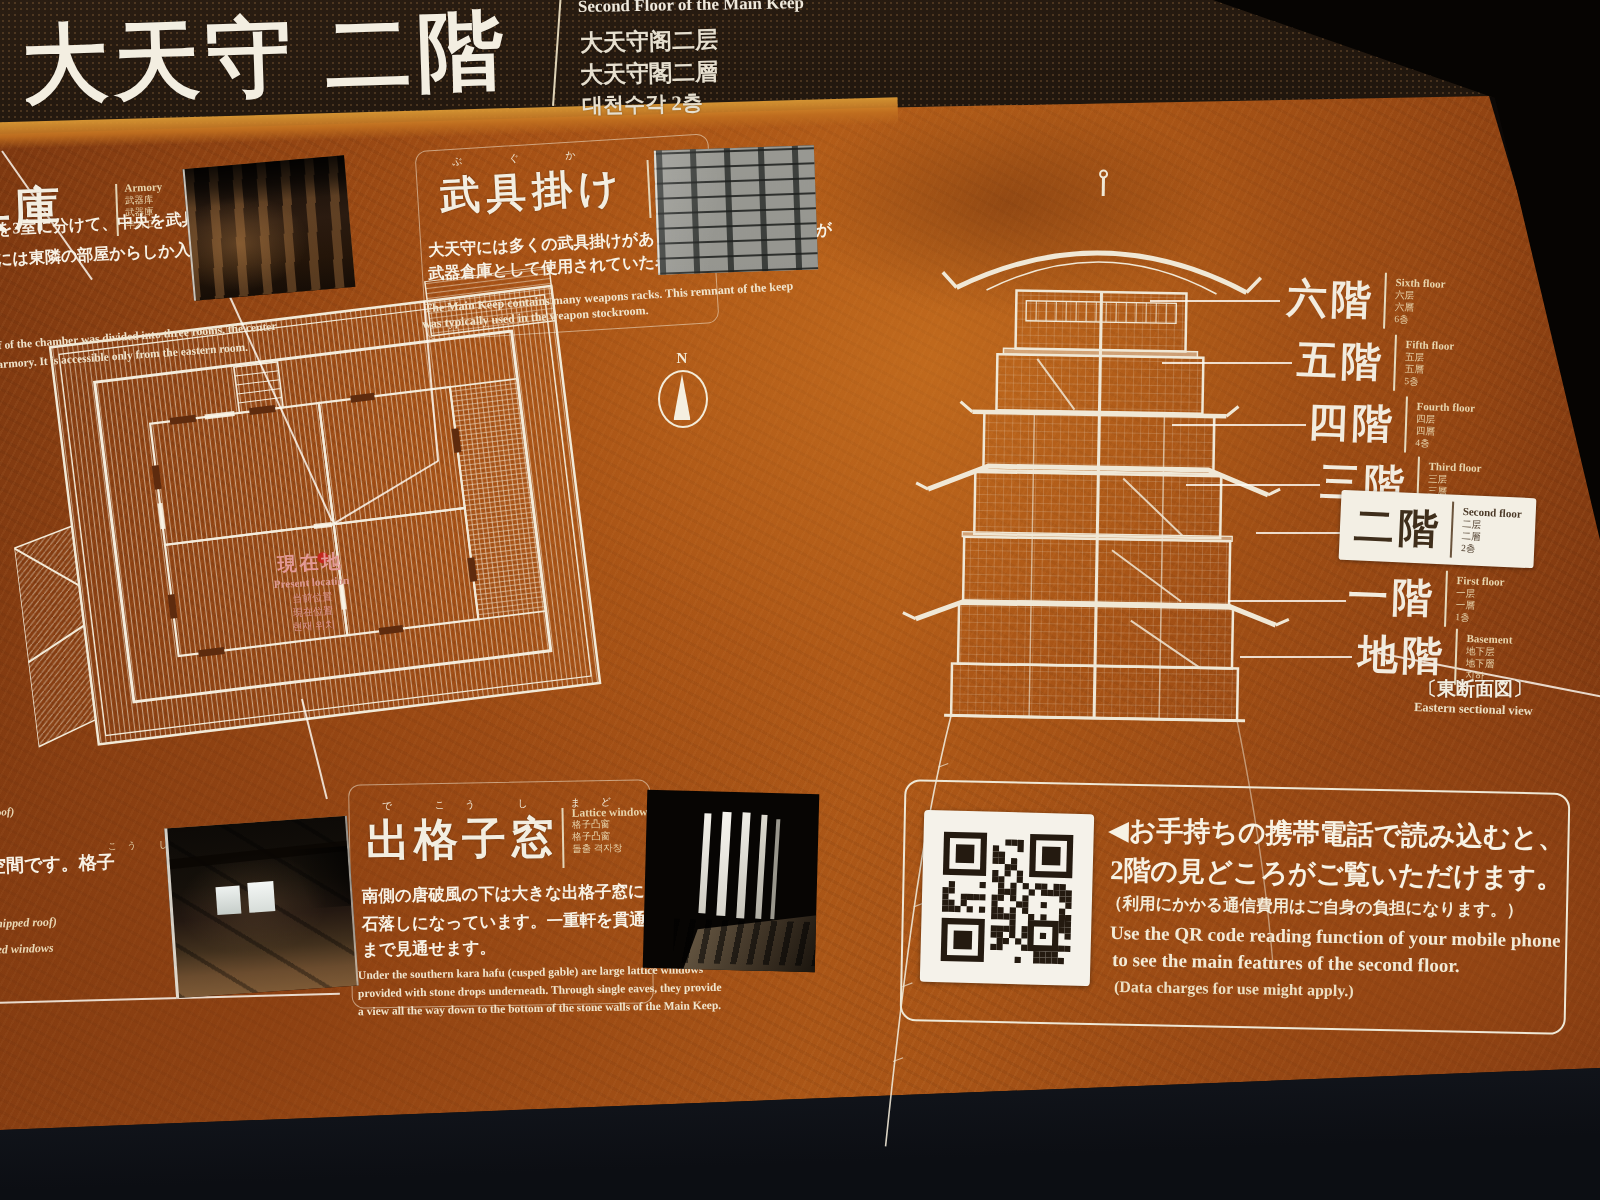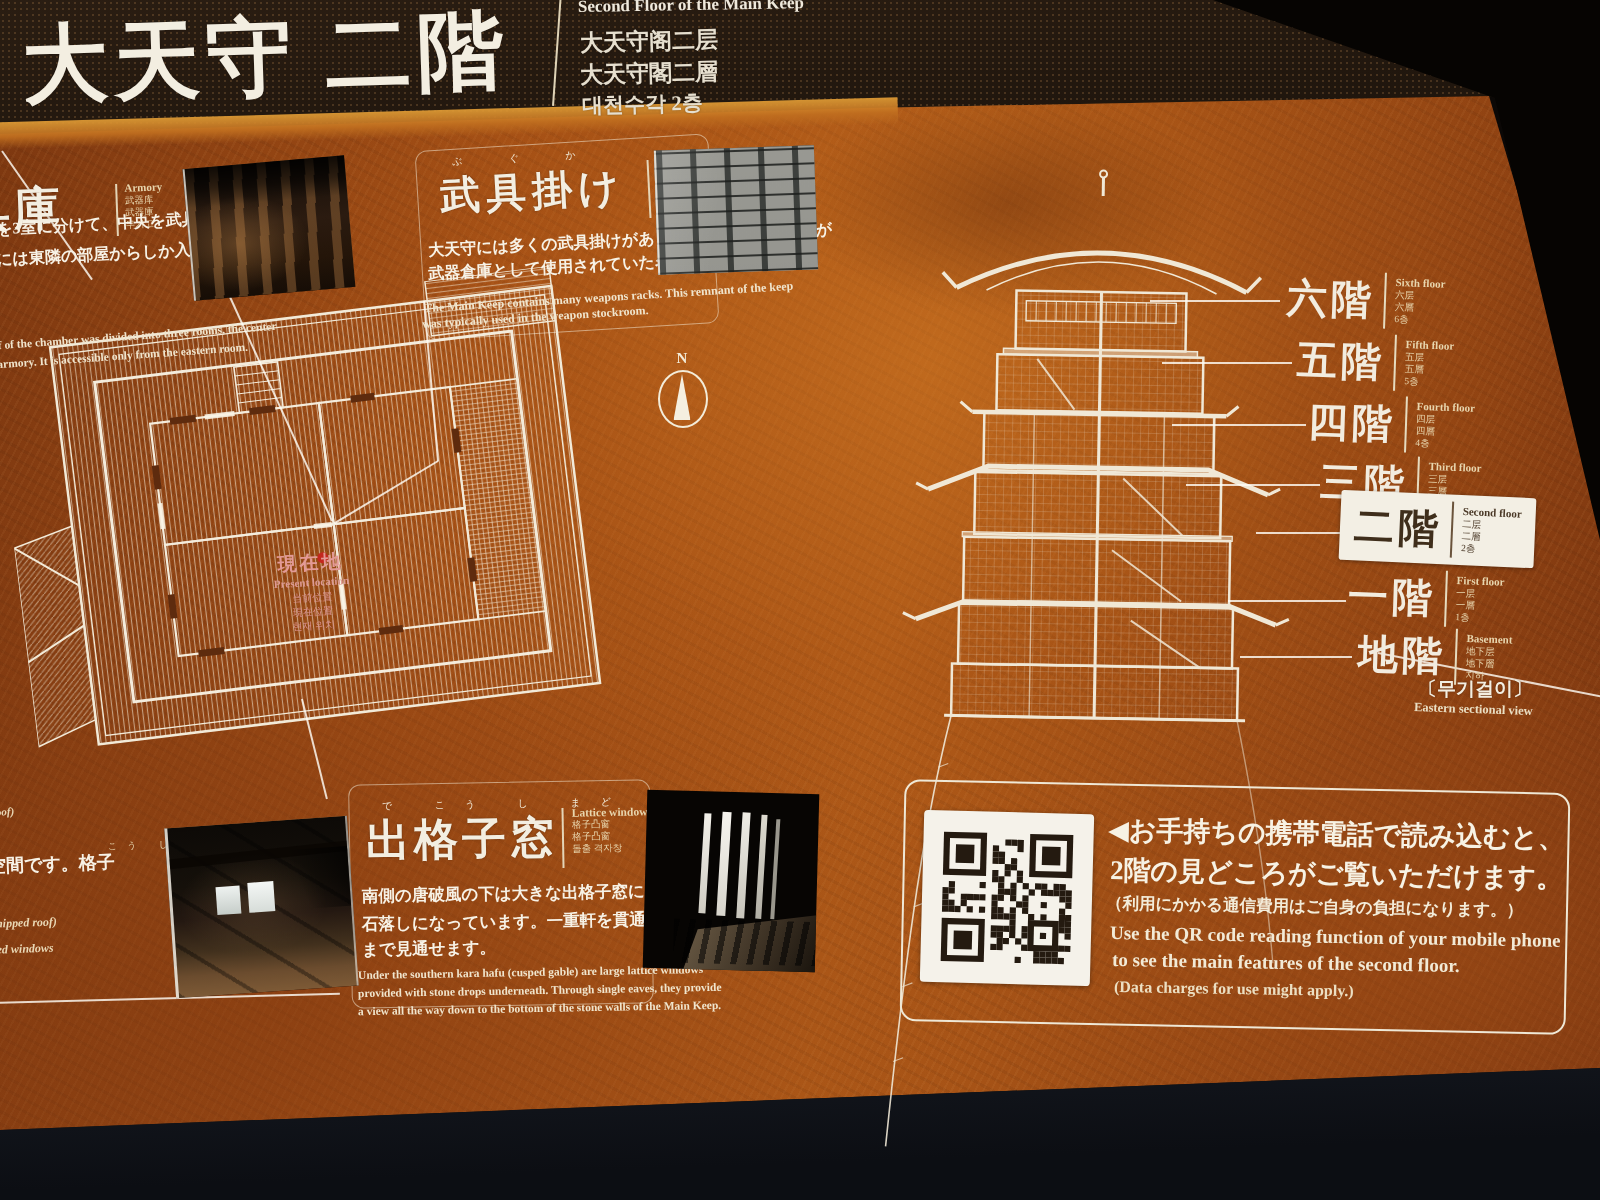--- a/index.html
+++ b/index.html
@@ -287,21 +287,21 @@
     <span class="fl-div"></span>
     <span class="cream-sm">
       <div class="en">Basement</div>
       <div class="t">地下层</div>
       <div class="t">地下層</div>
       <div class="t">지하</div>
     </span>
   </div>
 
   <div class="lead" style="left:1378px;top:652px;width:232px;transform:rotate(11deg);"></div>
-  <div class="abs z jp-head" style="left:1418px;top:676px;font-size:19px;transform:rotate(2deeg);white-space:nowrap;">〔무기걸이〕</div>
+  <div class="abs z jp-head" style="left:1418px;top:676px;font-size:19px;transform:rotate(2deeg);white-space:nowrap;">〔東断面図〕</div>
   <div class="abs z en-body" style="left:1414px;top:702px;font-size:12.5px;color:#eadfc4;transform:rotate(2deg);">Eastern sectional view</div>
 
   <div class="boxline" style="left:350px;top:782px;width:300px;height:222px;transform:rotate(-1deg);"></div>
   <div class="abs z cream-sm" style="left:382px;top:798px;font-size:10px;letter-spacing:20px;color:#f0ead8;transform:rotate(-1deg);">で こう し まど</div>
   <div class="abs z jp-head" style="left:366px;top:810px;font-size:44px;letter-spacing:4px;transform:rotate(-1deg);white-space:nowrap;">出格子窓</div>
   <div class="abs z vdiv" style="left:562px;top:808px;height:60px;transform:rotate(-1deg);"></div>
   <div class="abs z cream-sm" style="left:572px;top:805px;transform:rotate(-1deg);">
     <div class="en" style="font-size:11.5px;">Lattice window</div>
     <div class="t">格子凸窗</div>
     <div class="t">格子凸窗</div>

